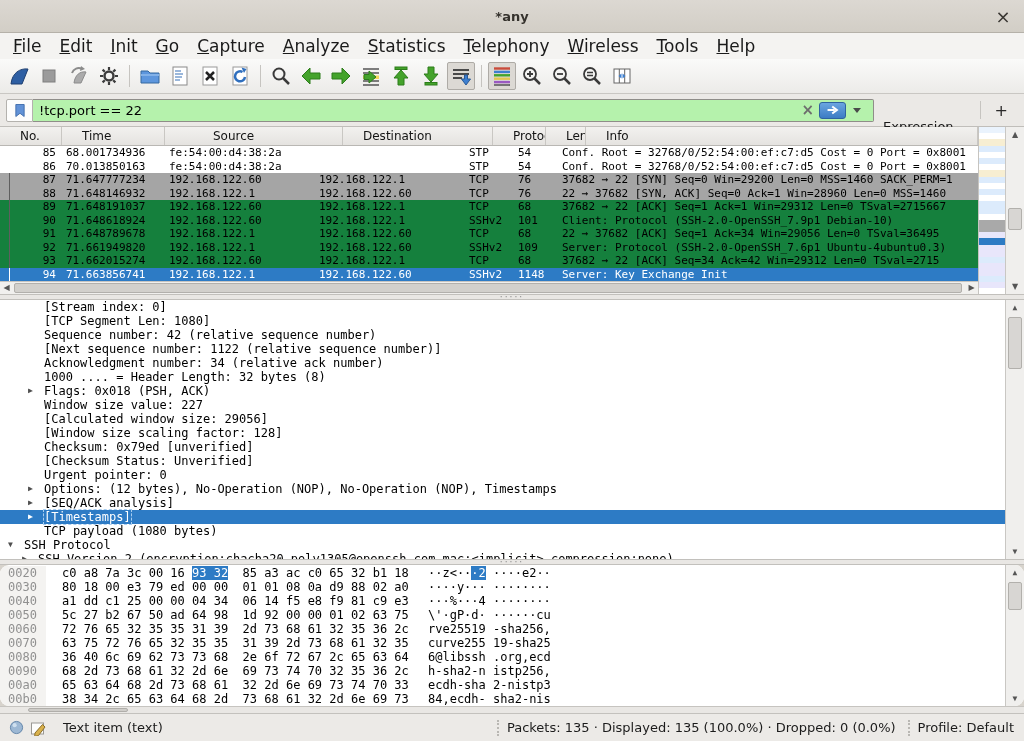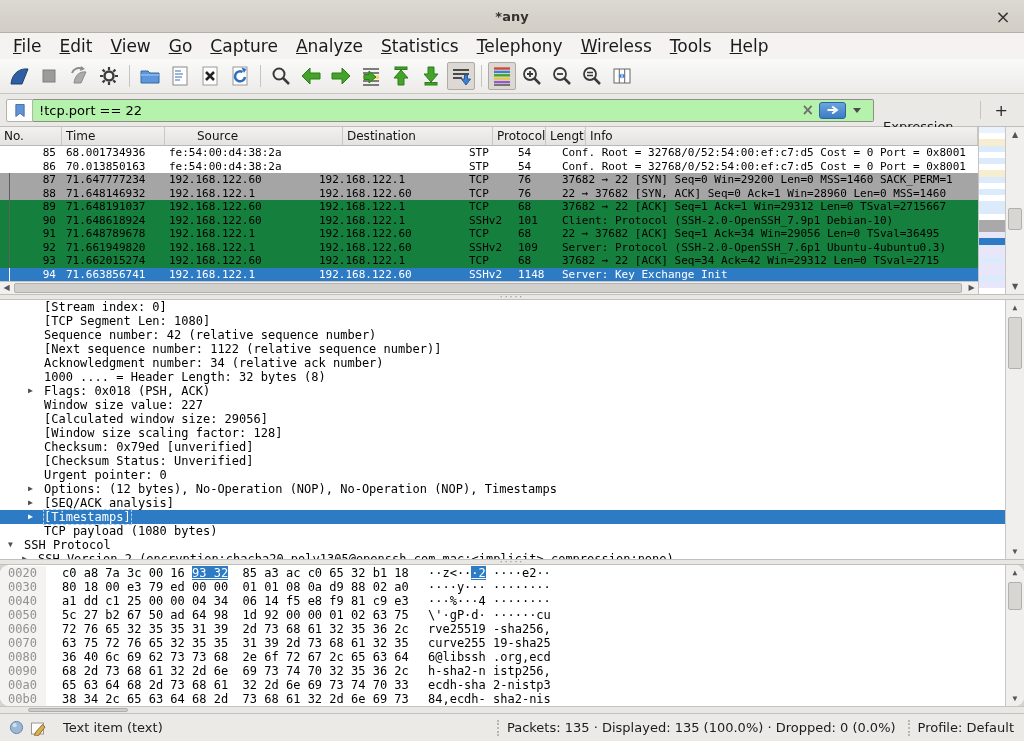--- a/index.html
+++ b/index.html
@@ -42,21 +42,21 @@
     border-top:5px solid #4a4a4a; margin:0 6px 0 7px; }
   .expr-label { font-size:13px; color:#1a1a1a; padding:0 9px;margin-top:32px; }
   .fsep { width:1px; height:18px; background:#c6c4c0; margin:0 4px; }
   .plus-btn { font-size:16px; color:#2a2a2a; padding:0 10px; }
 
   
   .list-section { height:167px; display:flex; background:#fff; }
   .list-main { flex:1; display:flex; flex-direction:column; overflow:hidden; }
   .pl-header { height:19px; background:linear-gradient(#f2f1ef,#e5e3e0);
     border-bottom:1px solid #b9b7b3; display:flex; font-size:12px; color:#141414; }
-  .pl-header span { border-right:1px solid #c9c7c3; padding:2px 0 0 4px; overflow:hidden; white-space:nowrap; flex:none; }
+  .pl-header span { border-right:1px solid #c9c7c3; padding:2px 0 0 20px; overflow:hidden; white-space:nowrap; flex:none; }
   .pl-rows { height:135px; overflow:hidden; font-family:"DejaVu Sans Mono", monospace; font-size:11px; }
   .pl-row { display:flex; height:13.5px; line-height:13.5px; white-space:nowrap; position:relative; color:#000; }
   .pl-row span { flex:none; overflow:hidden; }
   .pl-row.white { background:#ffffff; }
   .pl-row.gray { background:#a5a5a5; }
   .pl-row.lav { background:#15803d; }
   .pl-row.selected { background:#2d7bc5; color:#fff; }
   .pl-row.related::before { content:""; position:absolute; left:9px; top:0; bottom:0; width:1px; background:#5f5f5f; }
   .pl-row.selected.related::before { background:#fff; }
   .c-no  { width:62px; text-align:right; padding-right:6px; }
@@ -99,21 +99,21 @@
   .details .vscroll { position:absolute; right:0; top:0; bottom:0; }
 
   
   .hexpane { height:141px; background:#fff; position:relative; overflow:hidden;
     font-family:"DejaVu Sans Mono", monospace; font-size:12px;border-radius:9px; }
   .hex-inner { position:absolute; inset:0 19px 0 0; overflow:hidden; padding-top:1px; }
   .hex-line { height:14px; line-height:14px; white-space:pre; display:flex; color:#000; }
   .hx-off { width:46px; flex:none; color:#909090; padding-left:8px; background:#f4f3f1; }
   .hx-hex { margin-left:16px; width:352px; flex:none; }
   .hx-asc { margin-left:14px; flex:none; }
-  .byte-sel { background:#2d7bc5; color:#fff;text-decoration:underline; }
+  .byte-sel { background:#2d7bc5; color:#fff; }
   .hexpane .vscroll { position:absolute; right:0; top:0; bottom:0; }
 
   .hex-hscroll { height:7px; background:#e9e7e4; border-top:1px solid #c6c4c0; position:relative; }
   .hex-hscroll .thumb { position:absolute; left:28px; width:100px; top:1px; height:4px;
     background:#cfcdc9; border:1px solid #b0aeaa; border-radius:2px; }
 
   
   .statusbar { height:28px; background:#eceae7; border-top:1px solid #c3c1bd;
     display:flex; align-items:center; font-size:13px; color:#1c1c1c; }
   .sb-btn { width:22px; height:20px; display:flex; align-items:center; justify-content:center; }
@@ -131,21 +131,21 @@
   <div class="titlebar">
     <span class="title-text">*any</span>
     <span class="close-btn">
         <span>×</span>
       </span>
   </div>
 
   <div class="menubar">
       <span class="menu-item">File</span>
       <span class="menu-item">Edit</span>
-      <span class="menu-item">View</span>
+      <span class="menu-item">Init</span>
       <span class="menu-item">Go</span>
       <span class="menu-item">Capture</span>
       <span class="menu-item">Analyze</span>
       <span class="menu-item">Statistics</span>
       <span class="menu-item">Telephony</span>
       <span class="menu-item">Wireless</span>
       <span class="menu-item">Tools</span>
       <span class="menu-item">Help</span>
     </div>
 

